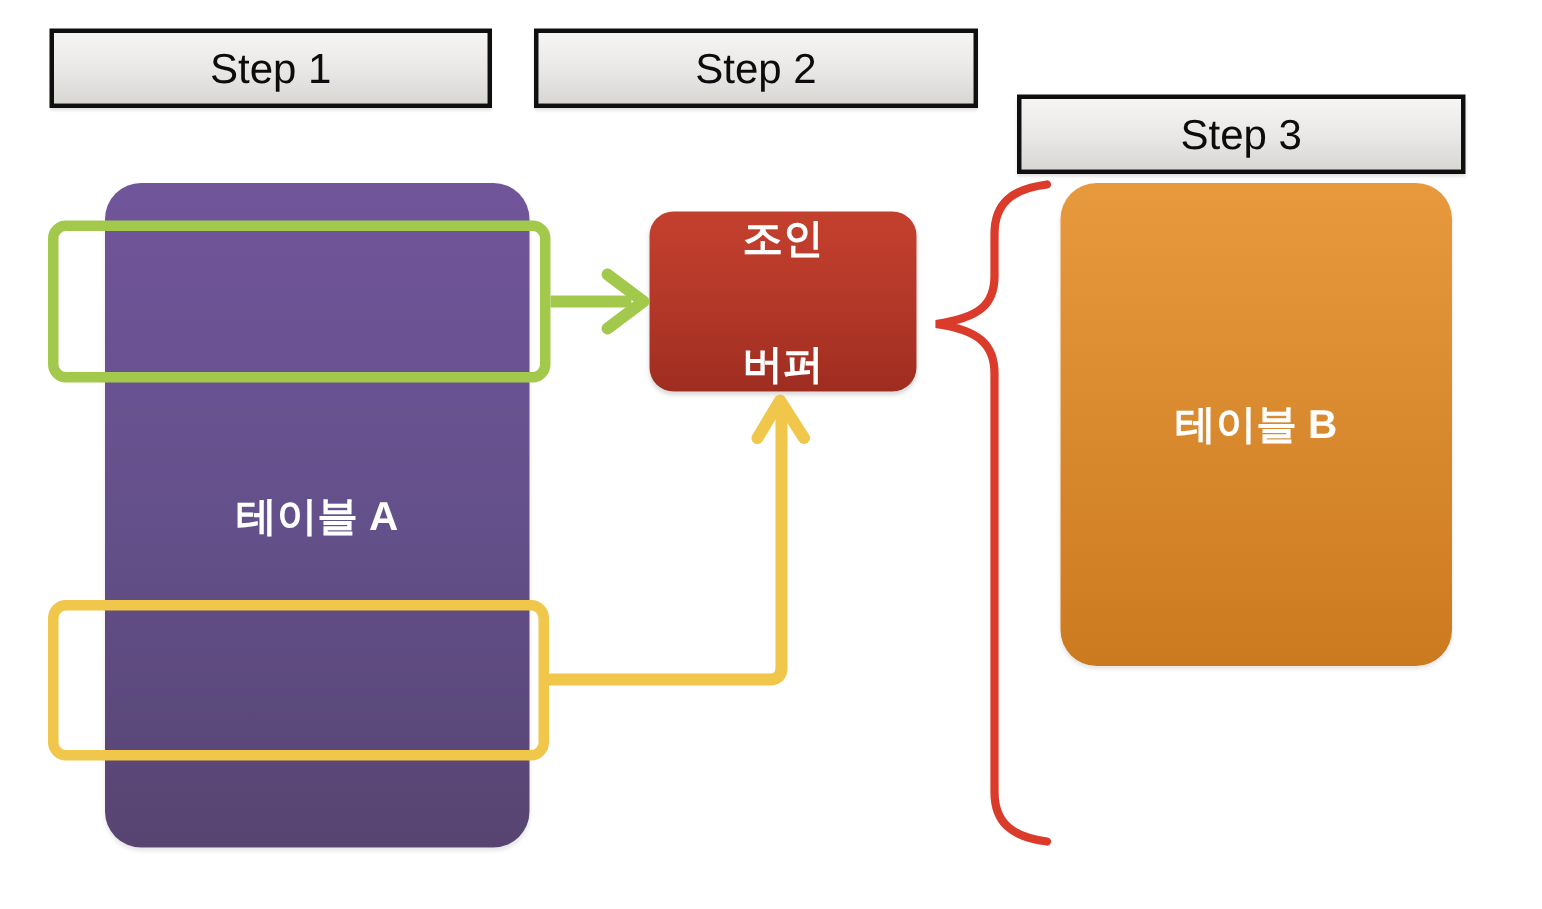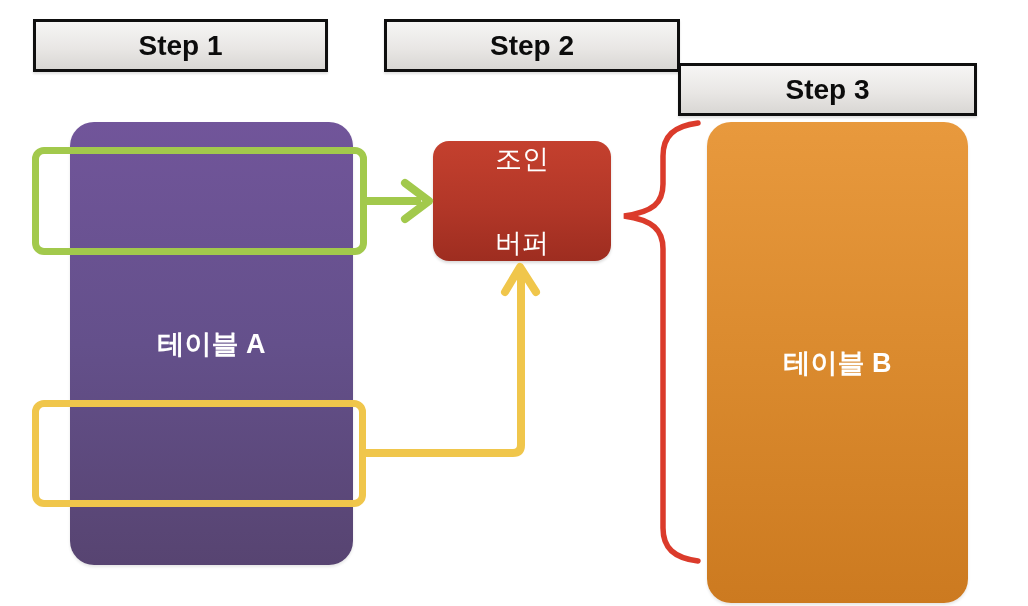--- a/index.html
+++ b/index.html
@@ -17,63 +17,63 @@
     position: absolute;
     top: 19px;
     height: 53px;
     box-sizing: border-box;
     border: 3px solid #0f0f0f;
     background: linear-gradient(180deg, #f6f5f4 0%, #e9e7e5 55%, #d9d7d4 100%);
     display: flex;
     align-items: center;
     justify-content: center;
     font-size: 28px;
-    font-weight: 700;
+    font-weight: 400;
     color: #0c0c0c;
     box-shadow: 0 2px 2px rgba(0,0,0,0.12);
   }
   #step1 { left: 33px;  width: 295px; }
-  #step2 { left: 356px; width: 296px; margin-left: 28px; }
+  #step2 { left: 356px; width: 296px; }
   #step3 { left: 678px; width: 299px; margin-top: 44px; }
 
   
   .big-table {
     position: absolute;
     border-radius: 24px;
     display: flex;
     align-items: center;
     justify-content: center;
     color: #ffffff;
     font-size: 27px;
     font-weight: 700;
     box-shadow: 0 2px 3px rgba(0,0,0,0.10);
   }
   #table-a {
     left: 70px; top: 122px; width: 283px; height: 443px;
     background: linear-gradient(180deg, #71559a 0%, #64508b 50%, #574471 100%);
   }
   #table-b {
-    left: 707px; top: 122px; width: 261px; height: 481px;
+    left: 707px; top: 122px; width: 261px; height: 322px;
     background: linear-gradient(180deg, #e8993d 0%, #da8a2e 50%, #cc7a20 100%);
   }
 
   
   #join-buffer {
     position: absolute;
     left: 433px; top: 141px; width: 178px; height: 120px;
     box-sizing: border-box;
     border-radius: 16px;
     background: linear-gradient(180deg, #c4402e 0%, #b23728 55%, #9e2d20 100%);
     display: flex;
     flex-direction: column;
     align-items: center;
     justify-content: center;
     color: #ffffff;
     font-size: 27px;
-    font-weight: 400;
+    font-weight: 700;
     line-height: 36px;
     box-shadow: 0 2px 3px rgba(0,0,0,0.15);
     gap: 48px;
   }
 
   
   .range-rect {
     position: absolute;
     box-sizing: border-box;
     border-radius: 12px;

